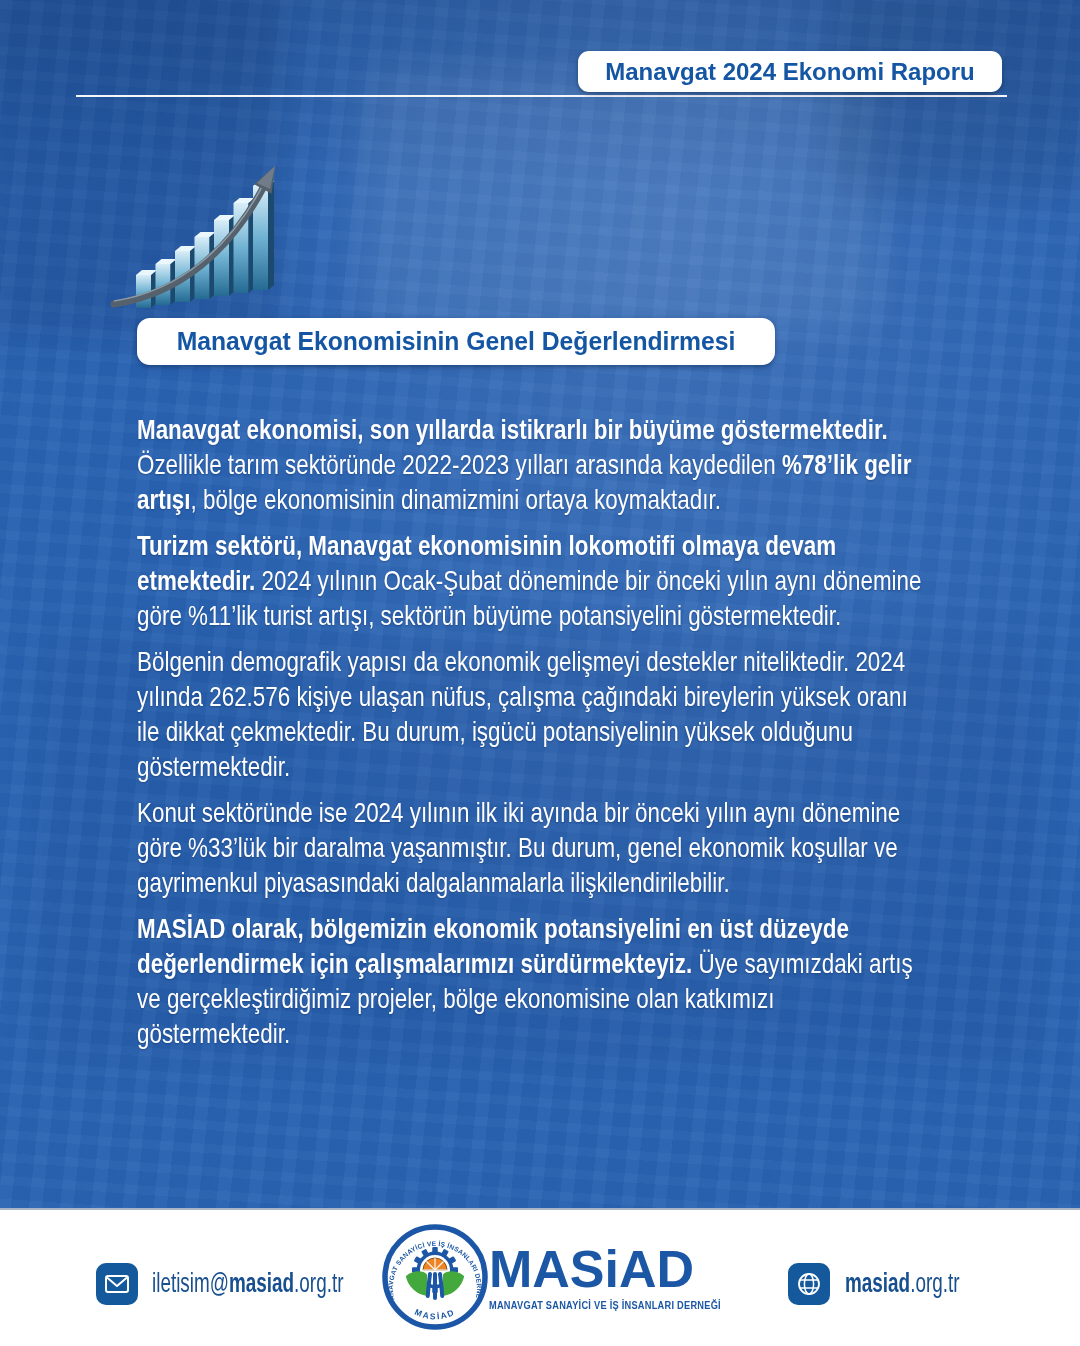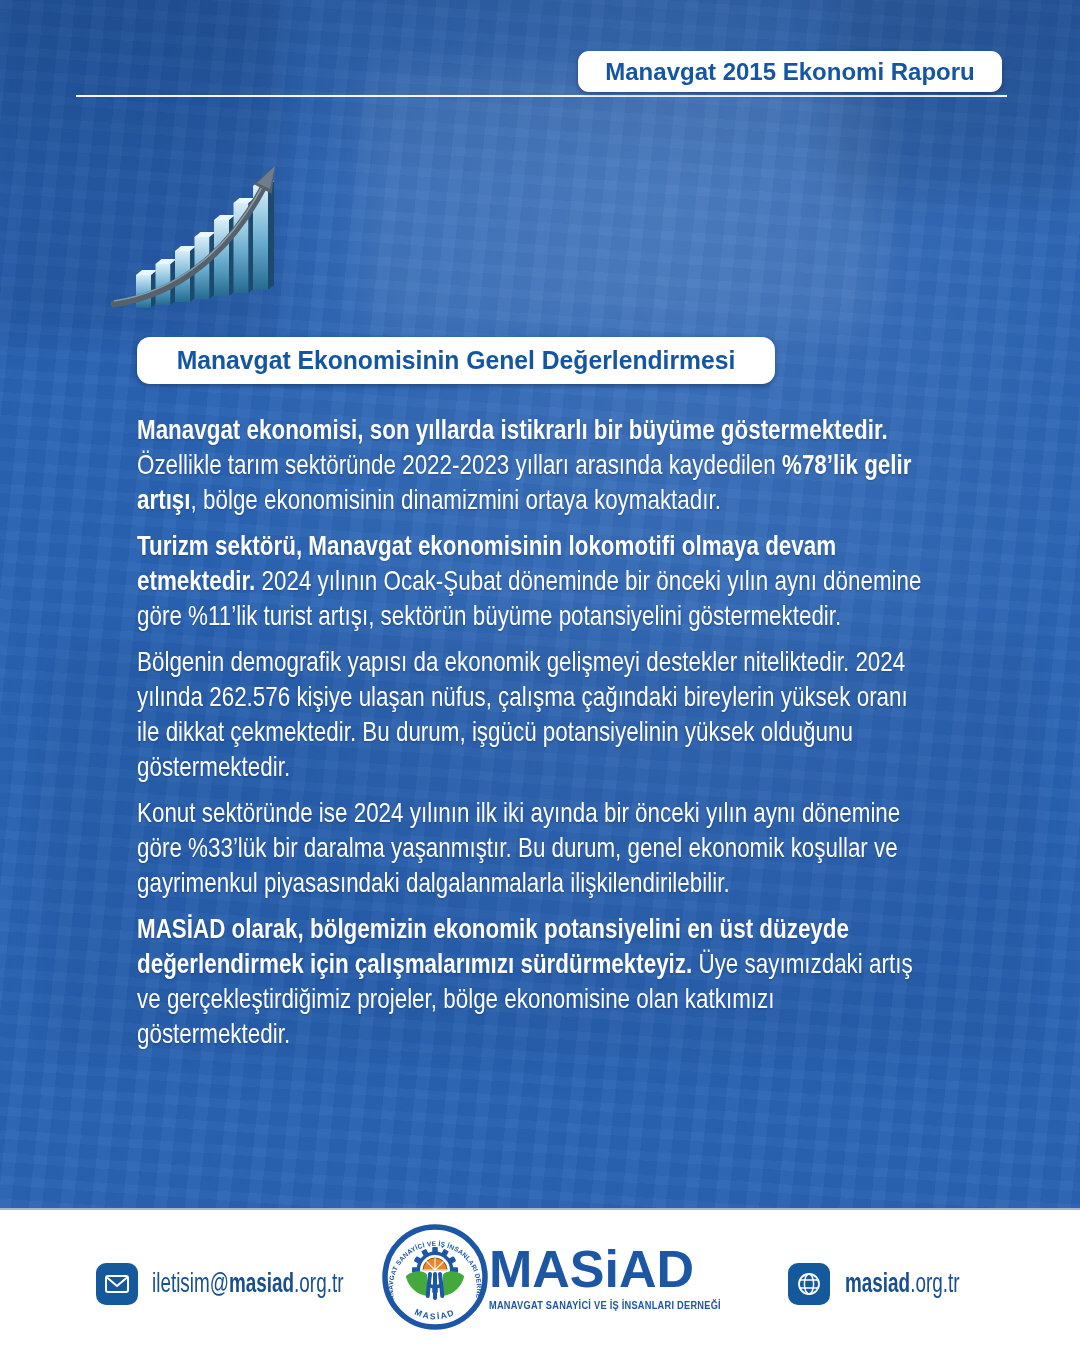--- a/index.html
+++ b/index.html
@@ -20,21 +20,21 @@
   .section-label{position:absolute;left:80px;top:54px;color:#fff;font-weight:bold;font-size:27px;
     white-space:nowrap;text-shadow:0 1px 2px rgba(0,20,60,.35);}
   .section-label .sq{display:inline-block;transform:scaleX(.8);transform-origin:0 50%;}
   .header-rule{position:absolute;left:76px;top:95px;width:931px;height:2px;background:rgba(255,255,255,.95);}
   .report-badge{position:absolute;left:578px;top:51px;width:424px;height:41px;background:#fff;border-radius:11px;
     display:flex;align-items:center;justify-content:center;box-shadow:0 2px 4px rgba(0,20,50,.45);}
   .report-badge span{color:#1456a3;font-weight:bold;font-size:24px;white-space:nowrap;}
 
   .chart{position:absolute;left:110px;top:142px;width:220px;height:180px;}
 
-  .title-pill{position:absolute;left:137px;top:337px;width:638px;height:47px;background:#fff;border-radius:13px;
+  .title-pill{position:absolute;left:137px;top:318px;width:638px;height:47px;background:#fff;border-radius:13px;
     display:flex;align-items:center;justify-content:center;box-shadow:0 2px 5px rgba(0,20,50,.4);}
   .title-pill span{color:#1456a3;font-weight:bold;font-size:26px;white-space:nowrap;transform:scaleX(.95);}
 
   .content{position:absolute;left:137px;top:412px;width:985px;color:#fff;font-size:28px;line-height:35px;}
   .content p{margin:0 0 11px 0;transform:scaleX(.8);transform-origin:0 0;text-shadow:0 1px 2px rgba(0,22,58,.3);}
   .content .b{font-weight:bold;}
 
   .footer{position:absolute;left:0;top:1208px;width:1080px;height:138px;background:#ffffff;
     border-top:2px solid rgba(10,40,90,.35);}
   .icon-btn{position:absolute;width:42px;height:42px;border-radius:10px;background:#15599d;
@@ -57,21 +57,21 @@
 <body>
 
 <div class="page">
   <div class="blob b1"></div>
   <div class="blob b2"></div>
   <div class="blob b3"></div>
   <div class="blob b4"></div>
 
   <div class="header-rule"></div>
   <div class="report-badge">
-    <span>Manavgat 2015 Ekonomi Raporu</span>
+    <span>Manavgat 2024 Ekonomi Raporu</span>
   </div>
 
   <svg class="chart" viewBox="0 0 220 180">
     <defs>
       <linearGradient id="barGrad" x1="0" y1="0" x2="0" y2="1">
         <stop offset="0" stop-color="#d9eef8"></stop>
         <stop offset="0.5" stop-color="#6fb1d2"></stop>
         <stop offset="1" stop-color="#246a92"></stop>
       </linearGradient>
     </defs>

